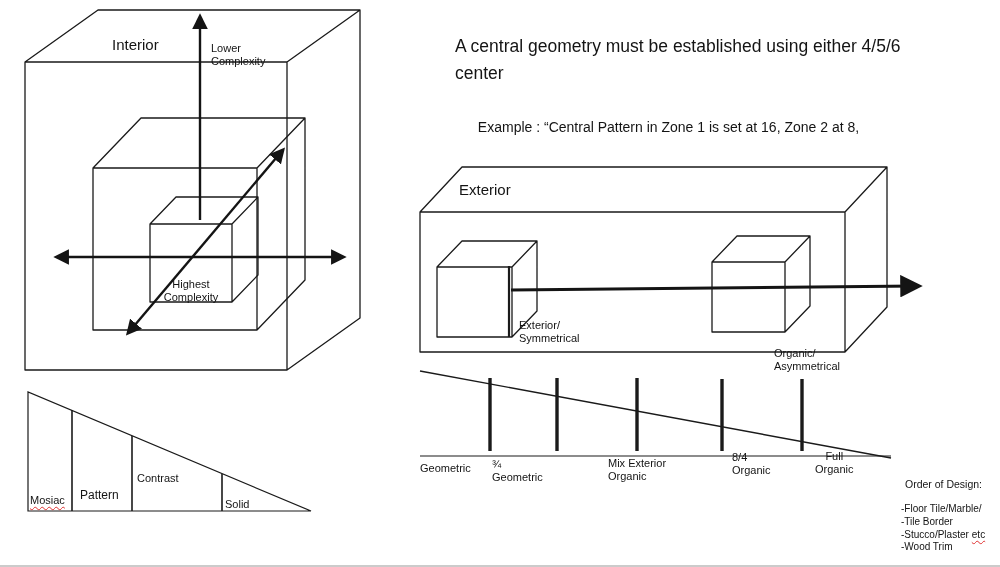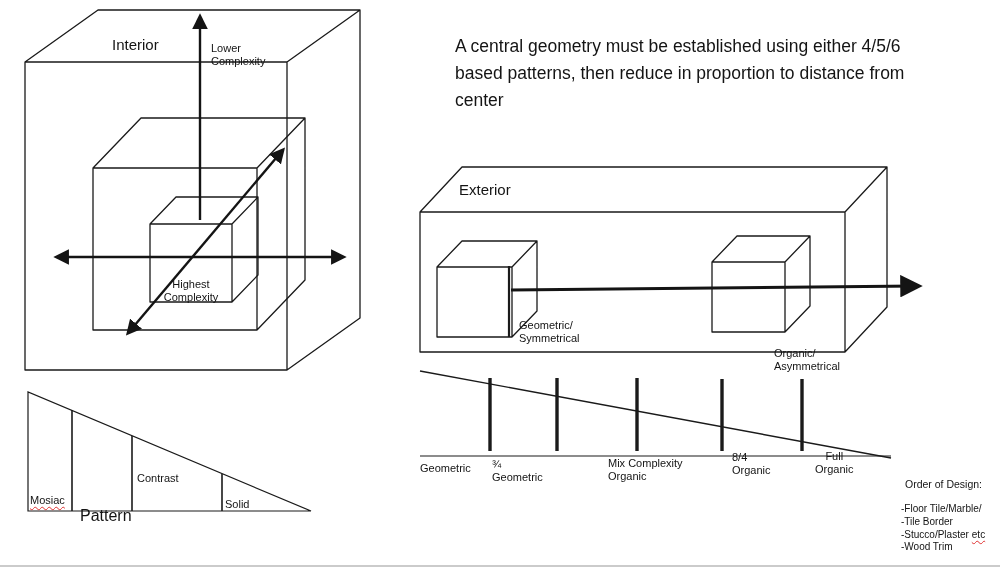--- a/index.html
+++ b/index.html
@@ -73,52 +73,52 @@
   <div class="lbl" style="left:211px;top:42px;font-size:11px;line-height:13px;">
     <div>Lower</div>
     <div>Complexity</div>
   </div>
   <div class="lbl center" style="left:152px;top:237px;width:78px;font-size:11px;line-height:12.5px;margin-top:41px;">
     <div>Highest</div>
     <div>Complexity</div>
   </div>
 
   <div class="lbl squiggle" style="left:30px;top:494px;font-size:11px;">Mosiac</div>
-  <div class="lbl" style="left:80px;top:507px;font-size:16px;">Pattern</div>
+  <div class="lbl" style="left:80px;top:488px;font-size:12px;">Pattern</div>
   <div class="lbl" style="left:137px;top:472px;font-size:11px;">Contrast</div>
   <div class="lbl" style="left:225px;top:498px;font-size:11px;">Solid</div>
 
   <div class="lbl" style="left:455px;top:33px;font-size:17.5px;line-height:27px;">
     <div>A central geometry must be established using either 4/5/6</div>
-    <div>based patterns, then reduce in proportion to distance from</div>
     <div>center</div>
   </div>
   <div class="lbl center" style="left:447px;top:118px;width:443px;font-size:14px;line-height:19.5px;">
+    <div>Example : “Central Pattern in Zone 1 is set at 16, Zone 2 at 8,</div>
   </div>
 
   <div class="lbl" style="left:459px;top:181px;font-size:15px;">Exterior</div>
   <div class="lbl" style="left:519px;top:319px;font-size:11px;line-height:13px;">
-    <div>Geometric/</div>
+    <div>Exterior/</div>
     <div>Symmetrical</div>
   </div>
   <div class="lbl" style="left:774px;top:319px;font-size:11px;line-height:13px;margin-top:28px;">
     <div>Organic/</div>
     <div>Asymmetrical</div>
   </div>
 
   <div class="lbl" style="left:420px;top:462px;font-size:11px;line-height:12.5px;">
     <div>Geometric</div>
     <div></div>
   </div>
   <div class="lbl" style="left:492px;top:458px;font-size:11px;line-height:12.5px;">
     <div>¾</div>
     <div>Geometric</div>
   </div>
   <div class="lbl" style="left:608px;top:457px;font-size:11px;line-height:12.5px;">
-    <div>Mix Complexity</div>
+    <div>Mix Exterior</div>
     <div>Organic</div>
   </div>
   <div class="lbl" style="left:732px;top:451px;font-size:11px;line-height:12.5px;">
     <div>8/4</div>
     <div>Organic</div>
   </div>
   <div class="lbl" style="left:815px;top:450px;font-size:11px;line-height:12.5px;text-align:center;">
     <div>Full</div>
     <div>Organic</div>
   </div>

